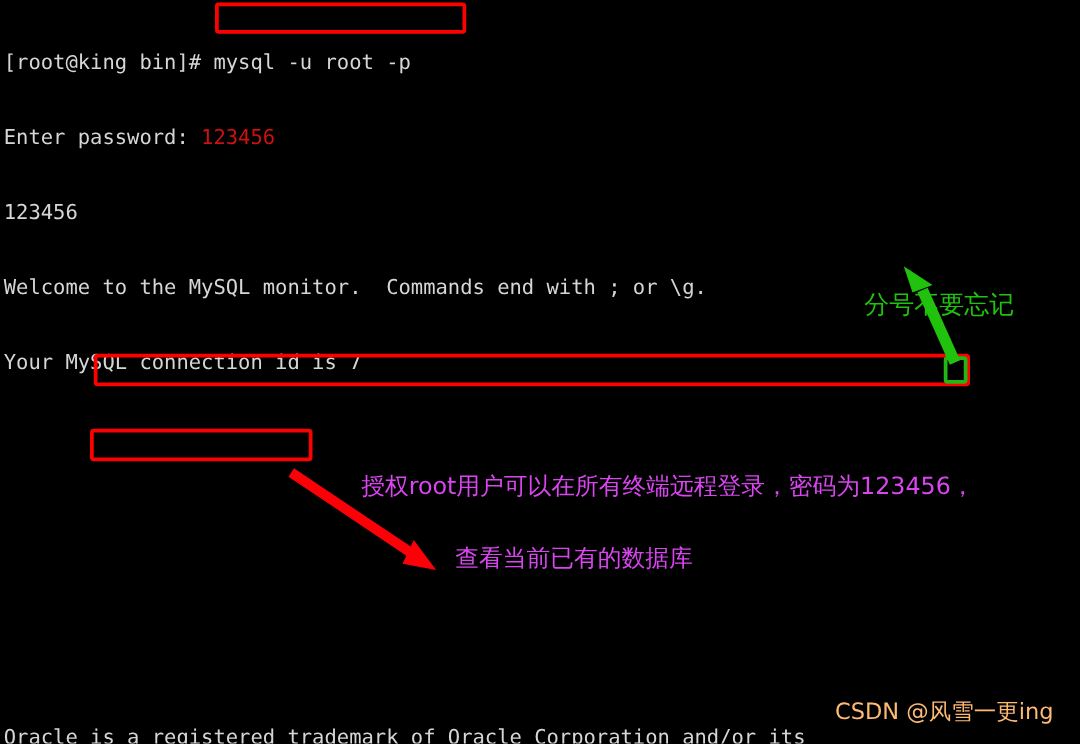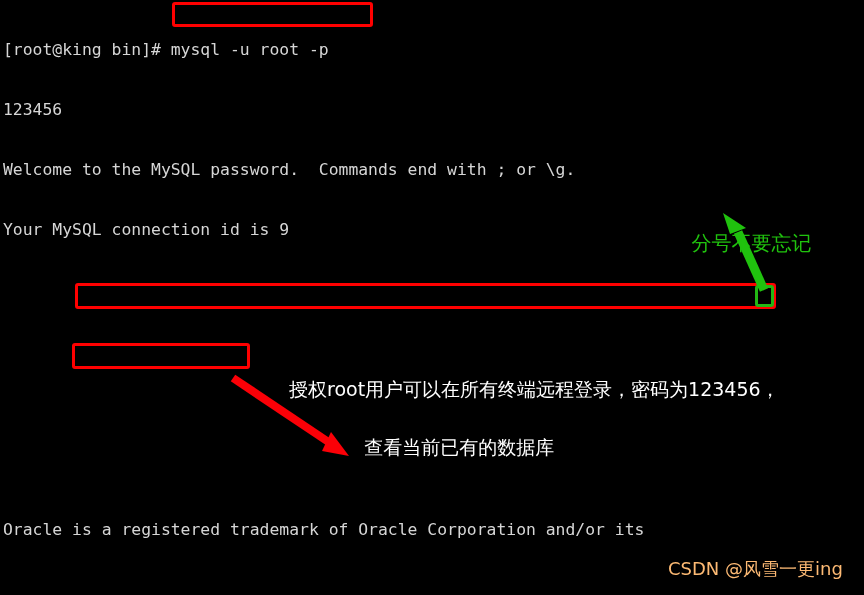--- a/index.html
+++ b/index.html
@@ -57,21 +57,21 @@
     pointer-events: none;
   }
 
   .anno {
     position: absolute;
     font-family: "DejaVu Sans", "Liberation Sans", sans-serif;
     white-space: pre;
     line-height: 1.18;
   }
   .anno-red {
-    color: #ffffff;
+    color: #d946ef;
     font-size: 19px;
   }
   .anno-green {
     color: #20c20e;
     font-size: 20px;
   }
 
   .watermark {
     position: absolute;
     color: #fdba74;
@@ -89,23 +89,24 @@
     pointer-events: none;
   }
 </style>
 </head>
 <body>
 
 <div id="screen">
 
   <div id="term">
     <div class="tline">[root@king bin]# mysql -u root -p</div>
+    <div class="tline"><span>Enter password: </span><span class="red-text">123456</span></div>
     <div class="tline">123456</div>
-    <div class="tline">Welcome to the MySQL password.  Commands end with ; or \g.</div>
-    <div class="tline">Your MySQL connection id is 9</div>
+    <div class="tline">Welcome to the MySQL monitor.  Commands end with ; or \g.</div>
+    <div class="tline">Your MySQL connection id is 7</div>
     <div class="tline blank">Server version: 1.7.17 Source distribution</div>
     <div class="tline"></div>
     <div class="tline blank">Copyright (c) 2000, 2016, Source and/or its affiliates. All rights reserved.</div>
     <div class="tline"></div>
     <div class="tline">Oracle is a registered trademark of Oracle Corporation and/or its</div>
     
     
     
     
     

